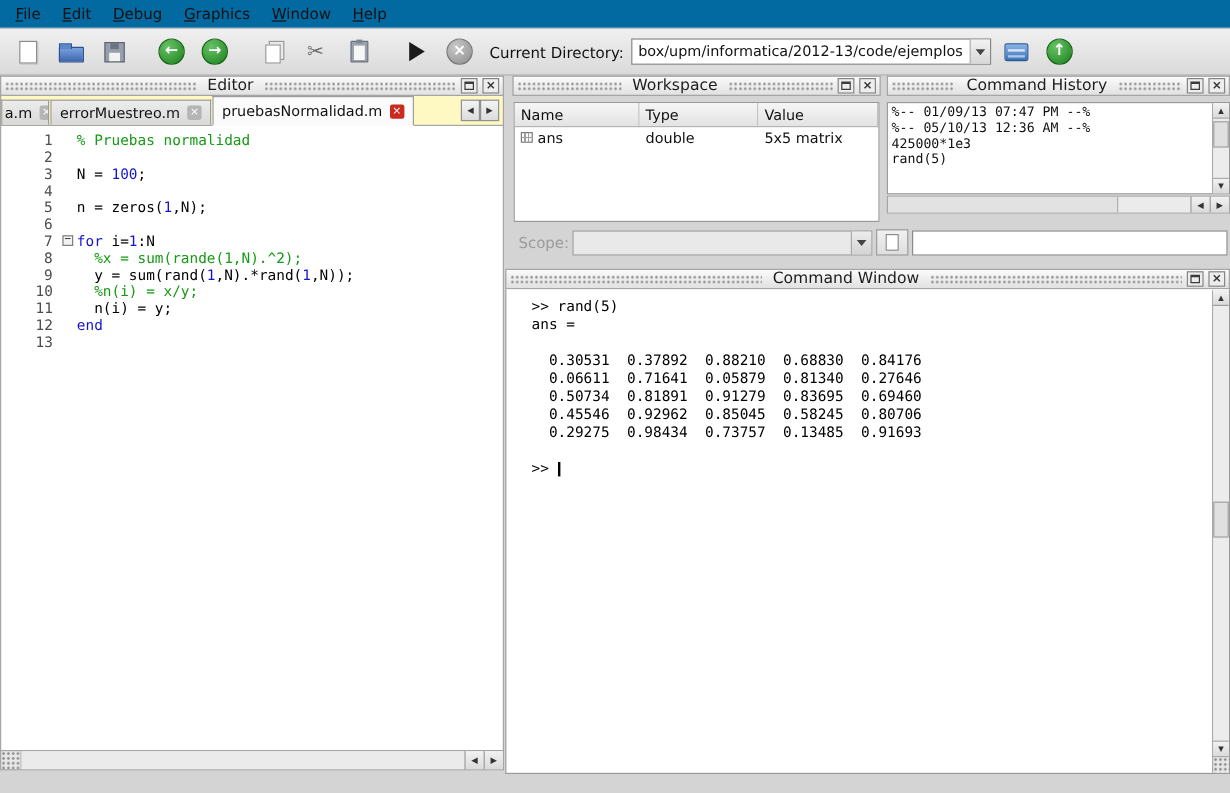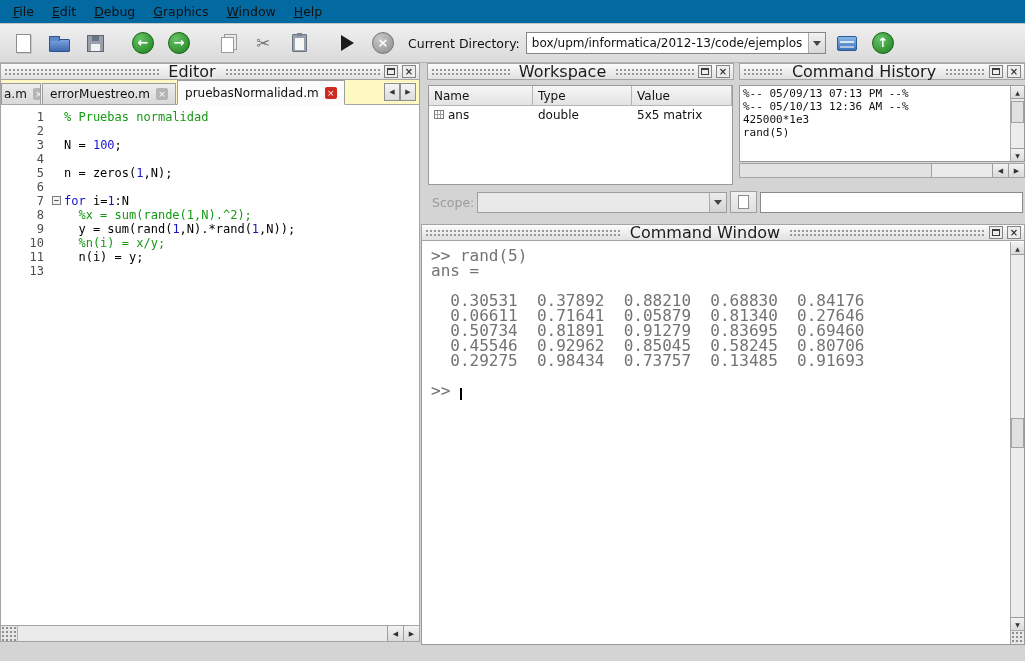--- a/index.html
+++ b/index.html
@@ -35,21 +35,21 @@
   .ic-drive::after{content:"";position:absolute;left:2px;top:9px;right:2px;height:2px;background:rgba(255,255,255,.55);}
   .cd-label{font-size:12.5px;margin-left:4px;white-space:nowrap;}
   .combo{width:300px;height:22px;background:#fff;border:1px solid #868686;display:flex;align-items:center;flex:0 0 auto;}
   .combo-text{flex:1;padding:0 5px;font-size:12px;white-space:nowrap;overflow:hidden;}
   .combo-arrow{width:17px;height:100%;border-left:1px solid #aaa;background:linear-gradient(#f2f2f2,#d8d8d8);display:flex;align-items:center;justify-content:center;}
   .tri-down{width:0;height:0;border-left:4px solid transparent;border-right:4px solid transparent;border-top:5px solid #444;}
 
   
   .panel{position:absolute;}
   .titlebar{height:17px;background:linear-gradient(#fbfbfb,#e1e1e1);border:1px solid #a5a5a5;display:flex;align-items:center;gap:4px;padding:0 3px;}
-  .titlebar .title{font-size:16px;color:#1c1c1c;padding:0 5px;white-space:nowrap;text-align:right;}
+  .titlebar .title{font-size:13px;color:#1c1c1c;padding:0 5px;white-space:nowrap;text-align:right;}
   .grip{flex:1;height:8px;background-image:radial-gradient(circle,#979797 1px,transparent 1.2px);background-size:4px 4px;}
   .tb-btn{width:14px;height:13px;border:1px solid #858585;background:#ededed;display:flex;align-items:center;justify-content:center;font-size:9px;line-height:9px;color:#333;flex:0 0 auto;}
   .float-glyph{width:8px;height:7px;border:1px solid #3c3c3c;border-top-width:2px;}
   .close-glyph{font-size:10px;font-weight:bold;line-height:8px;}
 
   
   #editor-panel{left:0;top:63px;width:420px;height:579px;}
   #tabs{height:25px;background:#fef9c3;border-left:1px solid #a5a5a5;border-right:1px solid #a5a5a5;border-bottom:1px solid #a5a5a5;display:flex;align-items:flex-end;overflow:visible;}
   .tab{height:21px;display:flex;align-items:center;gap:6px;padding:0 7px;background:linear-gradient(#ececec,#d9d9d9);border:1px solid #9d9d9d;border-bottom:none;font-size:12px;margin-right:1px;white-space:nowrap;}
   .tab.clipped{max-width:40px;overflow:hidden;padding-left:2px;}
@@ -104,21 +104,21 @@
   #scope-label{color:#9b9b9b;font-size:12.5px;padding-left:5px;flex:0 0 auto;}
   #scope-select{width:250px;height:21px;background:#e9e9e9;border:1px solid #9e9e9e;display:flex;align-items:center;flex:0 0 auto;}
   #scope-select .combo-arrow{background:linear-gradient(#ececec,#d4d4d4);}
   #scope-doc-btn{width:27px;height:22px;border:1px solid #9e9e9e;background:linear-gradient(#f1f1f1,#dedede);display:flex;align-items:center;justify-content:center;flex:0 0 auto;}
   #scope-doc-btn .ic-page{width:11px;height:14px;box-shadow:none;}
   #scope-input{flex:1;height:21px;background:#fff;border:1px solid #8a8a8a;font-size:12px;padding:0 4px;font-family:inherit;}
 
   
   #cmdwin-panel{left:421px;top:224px;width:604px;height:421px;}
   #cw-content{position:absolute;left:0;top:17px;width:604px;bottom:0;background:#fff;border:1px solid #9a9a9a;border-top:none;overflow:hidden;}
-  #cw-pre{font-family:"DejaVu Sans Mono","Liberation Mono",monospace;font-size:16px;line-height:15px;padding:7px 9px;white-space:pre;color:#737373;}
+  #cw-pre{font-family:"DejaVu Sans Mono","Liberation Mono",monospace;font-size:12px;line-height:15px;padding:7px 21px;white-space:pre;color:#000000;}
   .caret{display:inline-block;width:2px;height:12px;background:#000;vertical-align:text-bottom;}
   #cw-vscroll{position:absolute;right:1px;top:18px;bottom:1px;width:14px;background:#e7e7e7;border-left:1px solid #a9a9a9;display:flex;flex-direction:column;}
   .scorner{height:14px;flex:0 0 auto;border-top:1px solid #a9a9a9;}
 </style>
 </head>
 <body>
 
 <div id="menubar">
     <span class="menu-item"><u>F</u>ile</span>
     <span class="menu-item"><u>E</u>dit</span>
@@ -213,20 +213,21 @@
       <div class="code-line"><span class="gutter-num">2</span><span class="fold-col"></span><span class="code-text"></span></div>
       <div class="code-line"><span class="gutter-num">3</span><span class="fold-col"></span><span class="code-text"><span class="tok-p">N = </span><span class="tok-n">100</span><span class="tok-p">;</span></span></div>
       <div class="code-line"><span class="gutter-num">4</span><span class="fold-col"></span><span class="code-text"></span></div>
       <div class="code-line"><span class="gutter-num">5</span><span class="fold-col"></span><span class="code-text"><span class="tok-p">n = zeros(</span><span class="tok-n">1</span><span class="tok-p">,N);</span></span></div>
       <div class="code-line"><span class="gutter-num">6</span><span class="fold-col"></span><span class="code-text"></span></div>
       <div class="code-line"><span class="gutter-num">7</span><span class="fold-col"><span class="fold-box">−</span></span><span class="code-text"><span class="tok-k">for</span><span class="tok-p"> i=</span><span class="tok-n">1</span><span class="tok-p">:N</span></span></div>
       <div class="code-line"><span class="gutter-num">8</span><span class="fold-col"></span><span class="code-text"><span class="tok-c">  %x = sum(rande(1,N).^2);</span></span></div>
       <div class="code-line"><span class="gutter-num">9</span><span class="fold-col"></span><span class="code-text"><span class="tok-p">  y = sum(rand(</span><span class="tok-n">1</span><span class="tok-p">,N).*rand(</span><span class="tok-n">1</span><span class="tok-p">,N));</span></span></div>
       <div class="code-line"><span class="gutter-num">10</span><span class="fold-col"></span><span class="code-text"><span class="tok-c">  %n(i) = x/y;</span></span></div>
       <div class="code-line"><span class="gutter-num">11</span><span class="fold-col"></span><span class="code-text"><span class="tok-p">  n(i) = y;</span></span></div>
+      <div class="code-line"><span class="gutter-num">12</span><span class="fold-col"></span><span class="code-text"><span class="tok-k">end</span></span></div>
       <div class="code-line"><span class="gutter-num">13</span><span class="fold-col"></span><span class="code-text"></span></div>
     </div>
   <div id="editor-hscroll">
     <div class="corner-grip dotted"></div>
     <div class="htrack"></div>
     <div class="sb-btn">◀</div>
     <div class="sb-btn">▶</div>
   </div>
 </div>
 
@@ -271,21 +272,21 @@
     <span class="title">Command History</span>
     <div class="grip"></div>
     <div class="tb-btn">
         <span class="float-glyph"></span>
       </div>
     <div class="tb-btn">
         <span class="close-glyph">×</span>
       </div>
   </div>
   <div id="hist-list">
-      <div class="hist-item">%-- 05/09/13 07:13 PM --%</div>
+      <div class="hist-item">%-- 01/09/13 07:47 PM --%</div>
       <div class="hist-item">%-- 05/10/13 12:36 AM --%</div>
       <div class="hist-item">425000*1e3</div>
       <div class="hist-item">rand(5)</div>
     </div>
   <div id="hist-vscroll">
     <div class="vbtn">▲</div>
     <div class="vtrack">
       <div class="vthumb dotted" style="top:2px;height:22px;"></div>
     </div>
     <div class="vbtn bot">▼</div>

